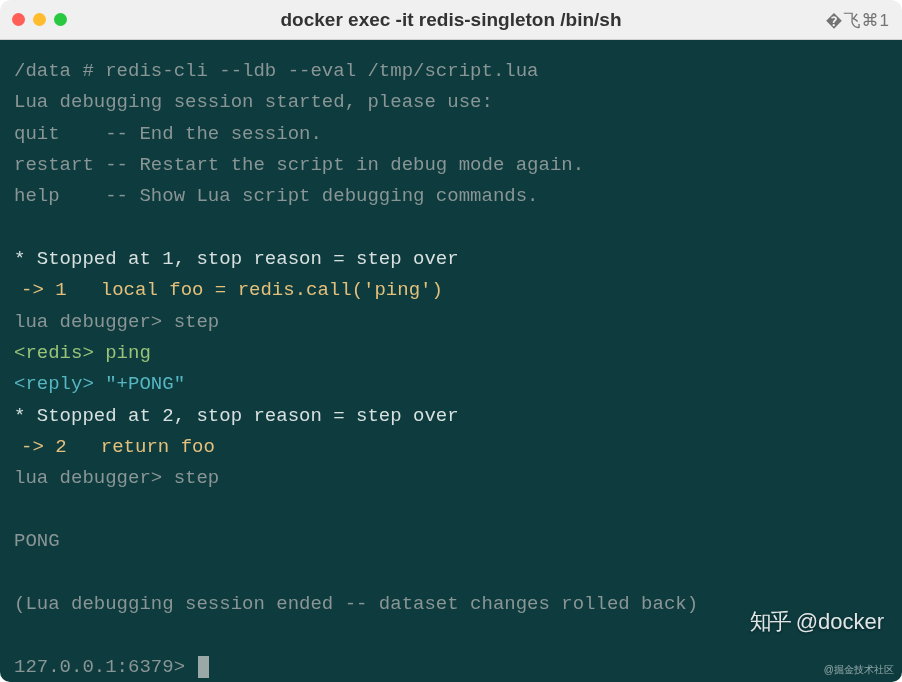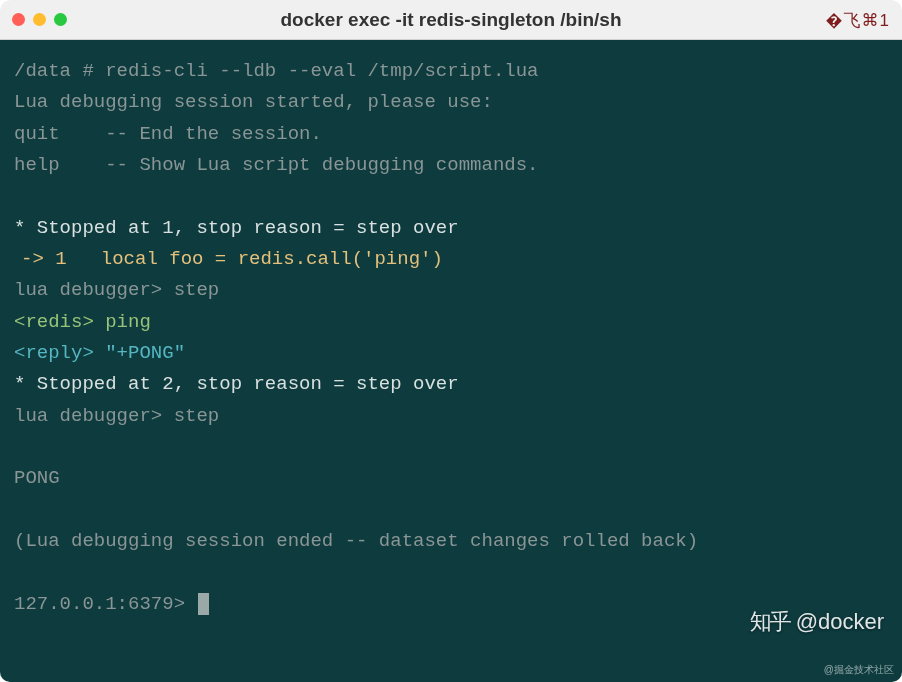--- a/index.html
+++ b/index.html
@@ -43,21 +43,21 @@
       left: 50%;
       transform: translateX(-50%);
       font-size: 19px;
       font-weight: 600;
       color: #333;
       font-family: -apple-system, 'SF Pro Text', sans-serif;
     }
     .titlebar-right {
       margin-left: auto;
       font-size: 17px;
-      color: #7f1d1d;
+      color: #737373;
       font-family: -apple-system, sans-serif;
       letter-spacing: 1px;
     }
     .terminal {
       background: #0d3b3e;
       height: calc(682px - 40px);
       padding: 16px 14px;
       font-size: 19px;
       line-height: 1.65;
       color: #9aa8a8;
@@ -117,28 +117,30 @@
   </div>
   <div class="title">docker exec -it redis-singleton /bin/sh</div>
   <div class="titlebar-right">�飞⌘1</div>
 </div>
 
 <div class="terminal">
   <div id="terminal-lines">
       <div class="line"><span class="gray">/data # redis-cli --ldb --eval /tmp/script.lua</span></div>
       <div class="line"><span class="gray">Lua debugging session started, please use:</span></div>
       <div class="line"><span class="gray">quit    -- End the session.</span></div>
+      <div class="line"><span class="gray">restart -- Restart the script in debug mode again.</span></div>
       <div class="line"><span class="gray">help    -- Show Lua script debugging commands.</span></div>
       <div class="line"><span> </span></div>
       <div class="line"><span class="white">* Stopped at 1, stop reason = step over</span></div>
       <div class="line"><span class="yellow">-&gt; 1   local foo = redis.call('ping')</span></div>
       <div class="line"><span class="gray">lua debugger&gt; step</span></div>
       <div class="line"><span class="green">&lt;redis&gt; ping</span></div>
       <div class="line"><span class="cyan">&lt;reply&gt; "+PONG"</span></div>
       <div class="line"><span class="white">* Stopped at 2, stop reason = step over</span></div>
+      <div class="line"><span class="yellow">-&gt; 2   return foo</span></div>
       <div class="line"><span class="gray">lua debugger&gt; step</span></div>
       <div class="line"><span> </span></div>
       <div class="line"><span class="gray">PONG</span></div>
       <div class="line"><span> </span></div>
       <div class="line"><span class="gray">(Lua debugging session ended -- dataset changes rolled back)</span></div>
       <div class="line"><span> </span></div>
       <div class="line"><span class="gray">127.0.0.1:6379&gt; </span><span class="prompt-cursor"></span></div>
     </div>
   <div class="watermark">
     <span class="zhihu-logo">知乎</span>

